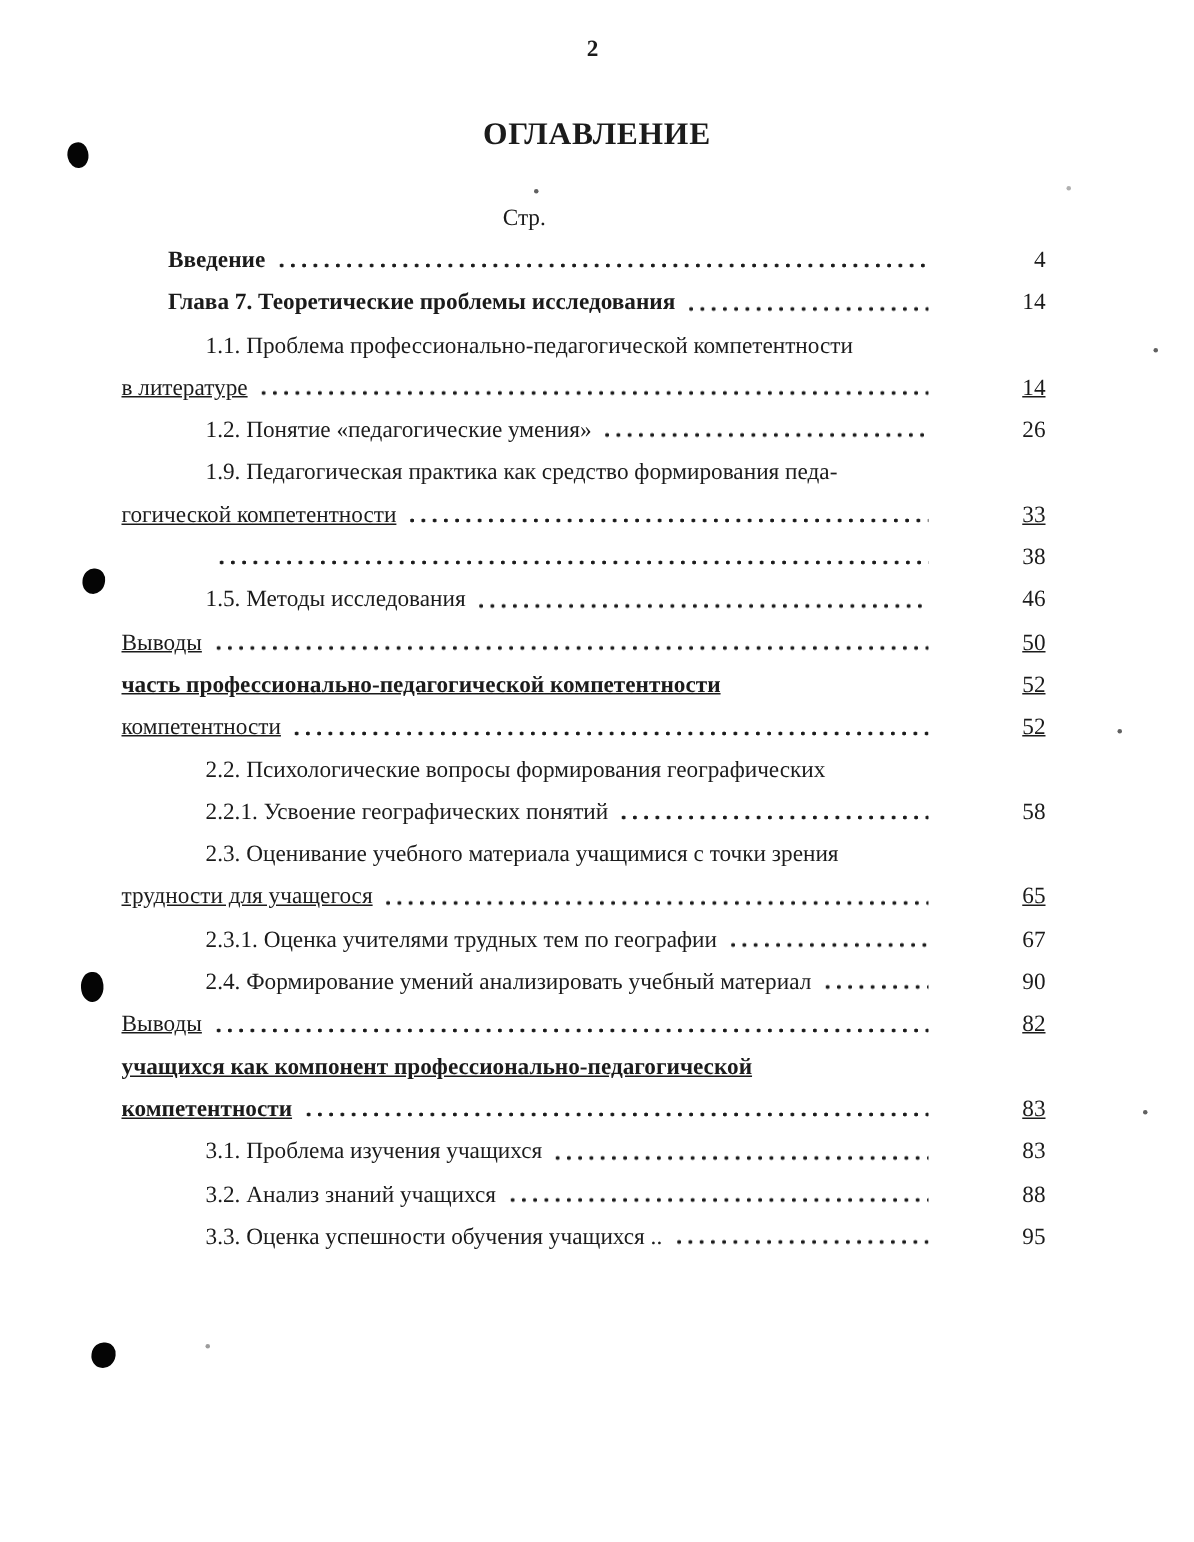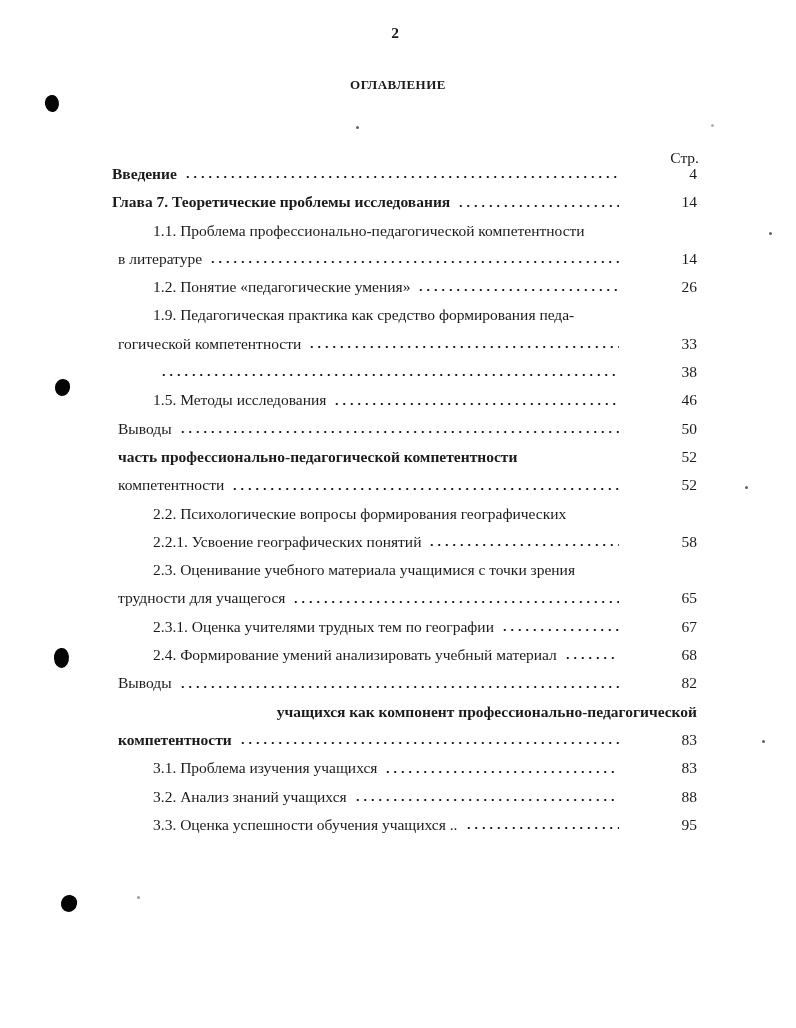--- a/index.html
+++ b/index.html
@@ -12,44 +12,44 @@
     position: relative;
   }
   .page-num-top {
     position: absolute; top: 24px; left: 0; right: 6px;
     text-align: center;
     font-size: 15.5px; font-weight: 700;
   }
   .doc-title {
     position: absolute; top: 77px; left: 0; right: 0;
     text-align: center;
-    font-size: 13px; font-weight: 700;
+    font-size: 21px; font-weight: 700;
     letter-spacing: 0.5px;
   }
   .col-header {
-    position: absolute; top: 144px; left: 0; right: 97px;
-    text-align: right;
+    position: absolute; top: 132px; left: 0; right: 97px;
+    text-align: center;
     font-size: 15.5px;
     line-height: 28.3px;
   }
   .toc {
     position: absolute; top: 160px; left: 0; right: 0;
   }
   .row {
     display: flex;
     height: 28.3px;
     line-height: 28.3px;
     font-size: 15.5px;
     padding-right: 99px;
     white-space: nowrap;
   }
-  .row.bold { font-weight: 700; justify-content: flex-end; }
+  .row.bold { font-weight: 700; }
   .row.lvl0 { padding-left: 112px; }
-  .row.lvl1 { padding-left: 137px; margin-left: 16px; }
-  .row.lvl2 { padding-left: 118px; }
+  .row.lvl1 { padding-left: 137px; }
+  .row.lvl2 { padding-left: 81px; text-decoration: underline; }
   .txt { flex: 0 0 auto; }
   .leader {
     flex: 1 1 auto;
     margin-left: 7px;
     margin-right: 28px;
     background-image: radial-gradient(circle, #1b1b1b 1.1px, rgba(0,0,0,0) 1.5px);
     background-size: 7.5px 6px;
     background-repeat: repeat-x;
     background-position: left 0 bottom 8px;
   }
@@ -154,21 +154,21 @@
       <span class="pagecell">65</span>
     </div>
     <div class="row lvl1">
       <span class="txt">2.3.1. Оценка учителями трудных тем по географии</span>
       <span class="leader"></span>
       <span class="pagecell">67</span>
     </div>
     <div class="row lvl1">
       <span class="txt">2.4. Формирование умений анализировать учебный материал</span>
       <span class="leader"></span>
-      <span class="pagecell">68</span>
+      <span class="pagecell">90</span>
     </div>
     <div class="row lvl2">
       <span class="txt">Выводы</span>
       <span class="leader"></span>
       <span class="pagecell">82</span>
     </div>
     <div class="row lvl2 bold">
       <span class="txt">учащихся как компонент профессионально-педагогической</span>
     </div>
     <div class="row lvl2 bold">

